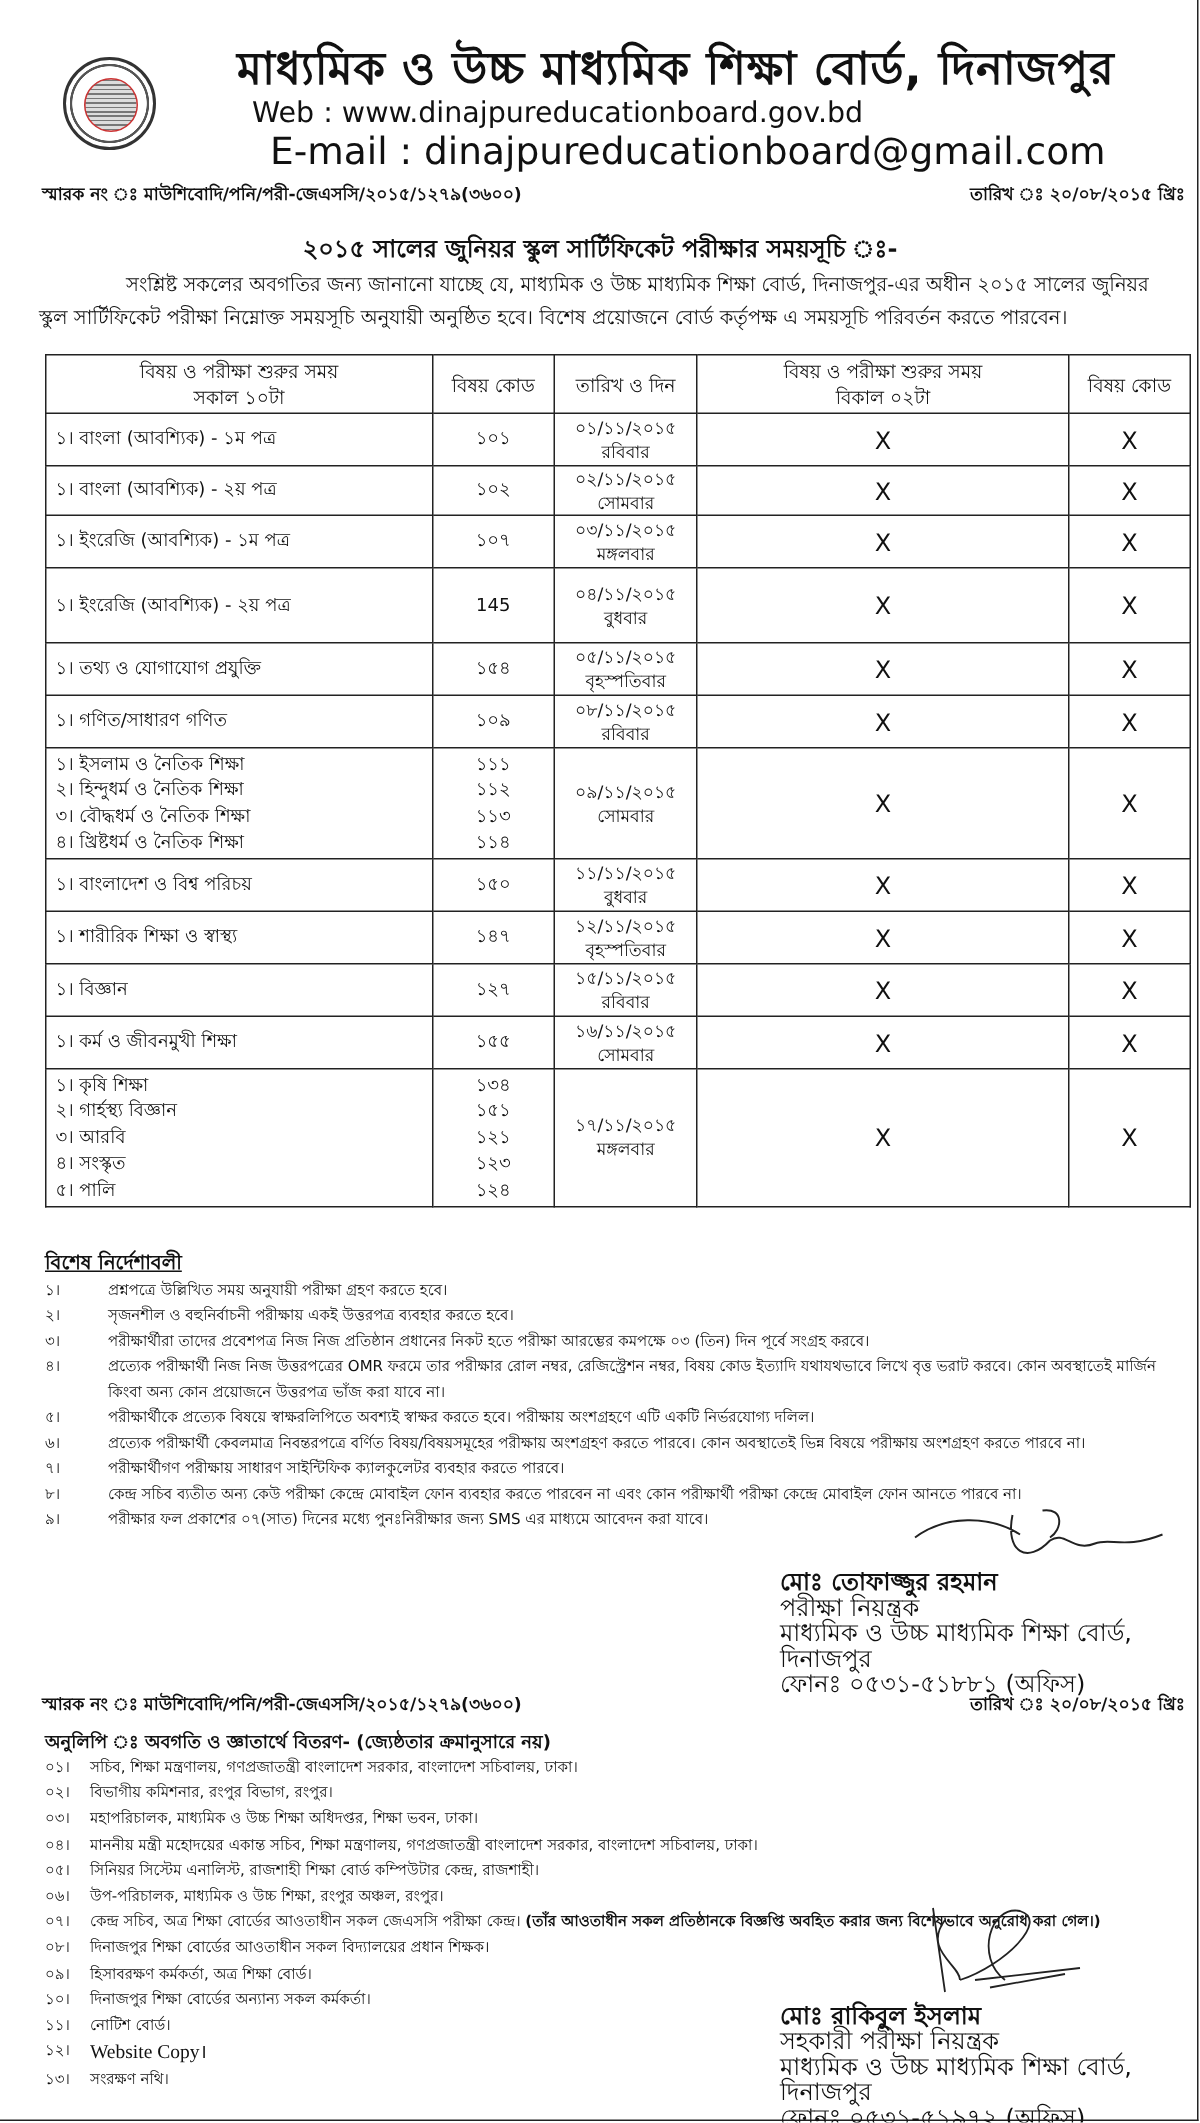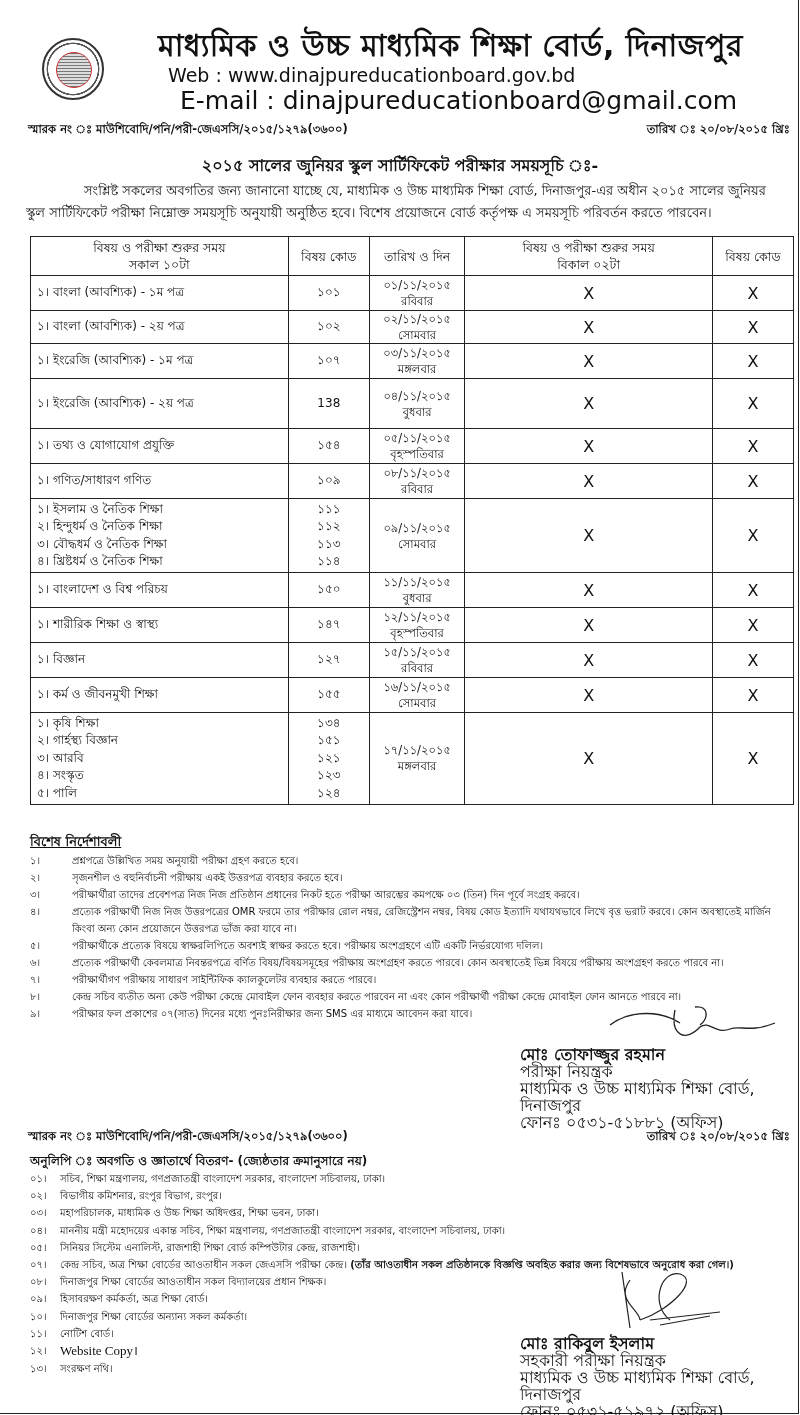--- a/index.html
+++ b/index.html
@@ -132,21 +132,21 @@
             <div>মঙ্গলবার</div>
           </td>
           <td class="c4">X</td>
           <td class="c5">X</td>
         </tr>
         <tr style="height: 50px;">
           <td class="c1 multi">
             <div>১। ইংরেজি (আবশ্যিক) - ২য় পত্র</div>
           </td>
           <td class="c2 multi">
-            <div>138</div>
+            <div>145</div>
           </td>
           <td class="c3">
             <div>০৪/১১/২০১৫</div>
             <div>বুধবার</div>
           </td>
           <td class="c4">X</td>
           <td class="c5">X</td>
         </tr>
         <tr style="height: 35px;">
           <td class="c1 multi">
@@ -305,20 +305,21 @@
     <span class="date">তারিখ ঃ ২০/০৮/২০১৫ খ্রিঃ</span>
   </div>
 
   <div class="dist-head">অনুলিপি ঃ অবগতি ও জ্ঞাতার্থে বিতরণ- (জ্যেষ্ঠতার ক্রমানুসারে নয়)</div>
   <div class="dist" id="dist-list">
       <div class="item"><span class="num">০১।</span><span>সচিব, শিক্ষা মন্ত্রণালয়, গণপ্রজাতন্ত্রী বাংলাদেশ সরকার, বাংলাদেশ সচিবালয়, ঢাকা।</span></div>
       <div class="item"><span class="num">০২।</span><span>বিভাগীয় কমিশনার, রংপুর বিভাগ, রংপুর।</span></div>
       <div class="item"><span class="num">০৩।</span><span>মহাপরিচালক, মাধ্যমিক ও উচ্চ শিক্ষা অধিদপ্তর, শিক্ষা ভবন, ঢাকা।</span></div>
       <div class="item"><span class="num">০৪।</span><span>মাননীয় মন্ত্রী মহোদয়ের একান্ত সচিব, শিক্ষা মন্ত্রণালয়, গণপ্রজাতন্ত্রী বাংলাদেশ সরকার, বাংলাদেশ সচিবালয়, ঢাকা।</span></div>
       <div class="item"><span class="num">০৫।</span><span>সিনিয়র সিস্টেম এনালিস্ট, রাজশাহী শিক্ষা বোর্ড কম্পিউটার কেন্দ্র, রাজশাহী।</span></div>
+      <div class="item"><span class="num">০৬।</span><span>উপ-পরিচালক, মাধ্যমিক ও উচ্চ শিক্ষা, রংপুর অঞ্চল, রংপুর।</span></div>
       <div class="item"><span class="num">০৭।</span><span>কেন্দ্র সচিব, অত্র শিক্ষা বোর্ডের আওতাধীন সকল জেএসসি পরীক্ষা কেন্দ্র।</span> <span class="bold">(তাঁর আওতাধীন সকল প্রতিষ্ঠানকে বিজ্ঞপ্তি অবহিত করার জন্য বিশেষভাবে অনুরোধ করা গেল।)</span></div>
       <div class="item"><span class="num">০৮।</span><span>দিনাজপুর শিক্ষা বোর্ডের আওতাধীন সকল বিদ্যালয়ের প্রধান শিক্ষক।</span></div>
       <div class="item"><span class="num">০৯।</span><span>হিসাবরক্ষণ কর্মকর্তা, অত্র শিক্ষা বোর্ড।</span></div>
       <div class="item"><span class="num">১০।</span><span>দিনাজপুর শিক্ষা বোর্ডের অন্যান্য সকল কর্মকর্তা।</span></div>
       <div class="item"><span class="num">১১।</span><span>নোটিশ বোর্ড।</span></div>
       <div class="item"><span class="num">১২।</span><span class="serif">Website Copy।</span></div>
       <div class="item"><span class="num">১৩।</span><span>সংরক্ষণ নথি।</span></div>
     </div>
 
   <svg class="sig-scribble" style="left:610px;top:1270px;" width="150" height="60">

